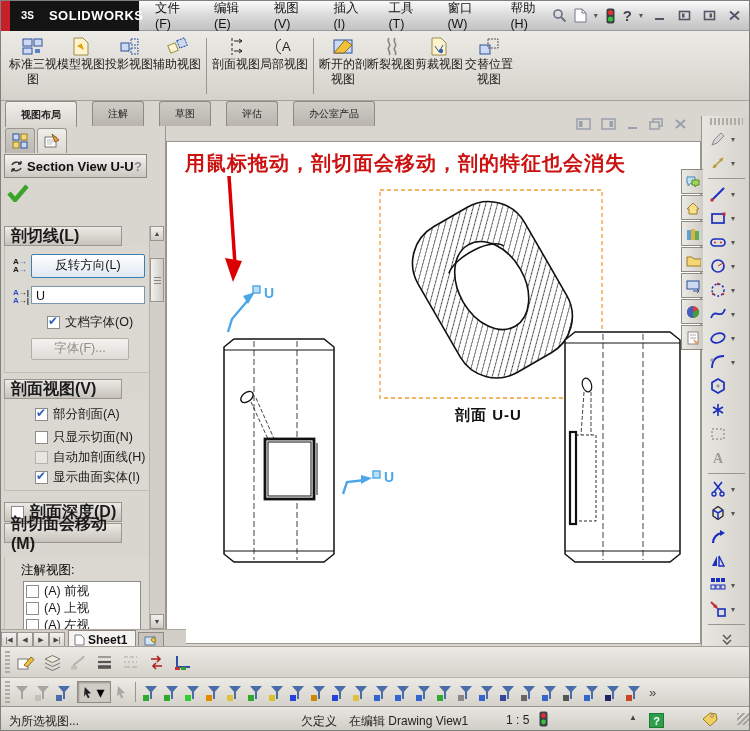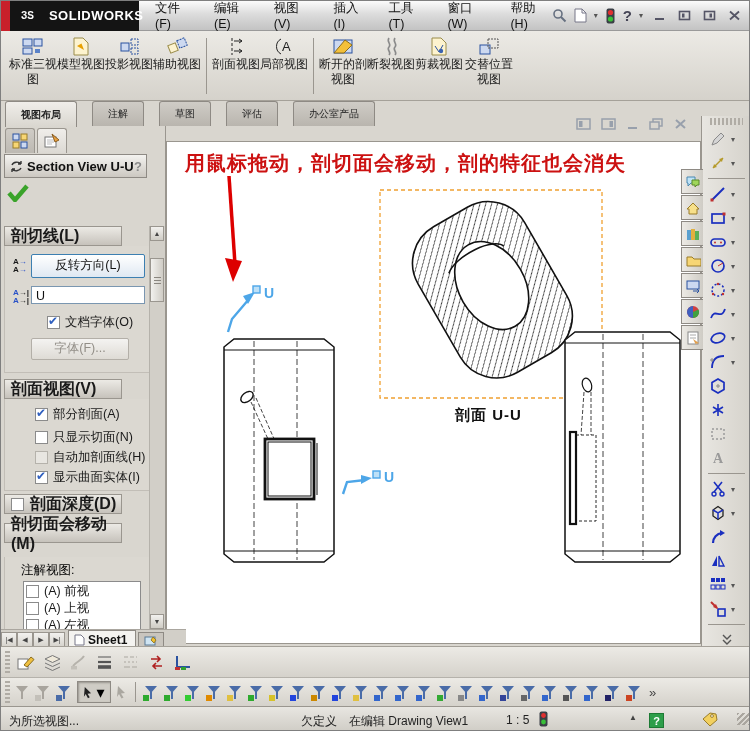--- a/index.html
+++ b/index.html
@@ -449,21 +449,21 @@
       <div class="cbrow" style="position:absolute;left:30px;top:50px;">
         <span class="cb dis"></span>
         <span>自动加剖面线(H)</span>
       </div>
       <div class="cbrow" style="position:absolute;left:30px;top:70px;">
         <span class="cb checked"></span>
         <span>显示曲面实体(I)</span>
       </div>
     </div>
 
-    <div class="grouph" style="top:368px;">
+    <div class="grouph" style="top:376px;">
       <span class="cb" style="margin-right:6px;"></span>
       <span>剖面深度(D)</span>
     </div>
 
     <div class="grouph" style="top:397px;">
         <span>剖切面会移动(M)</span>
       </div>
     <div class="groupb" style="top:431px;height:108px;">
       <span style="position:absolute;left:16px;top:5px;font-size:12.5px;">注解视图:</span>
       <div class="pmlist" style="top:24px;">

